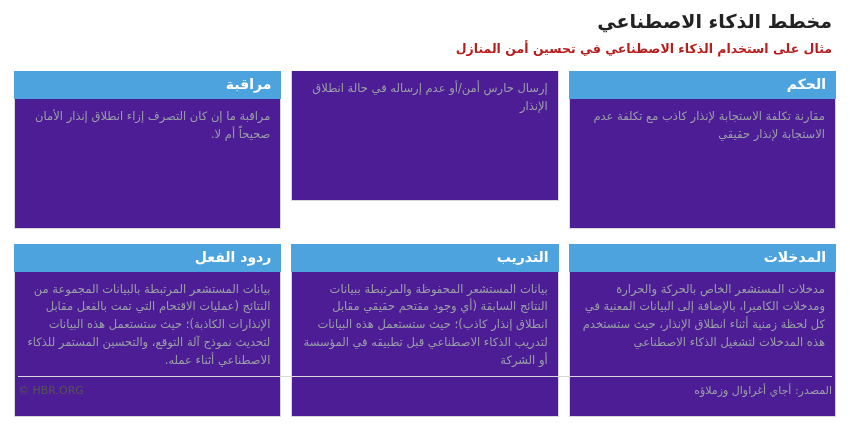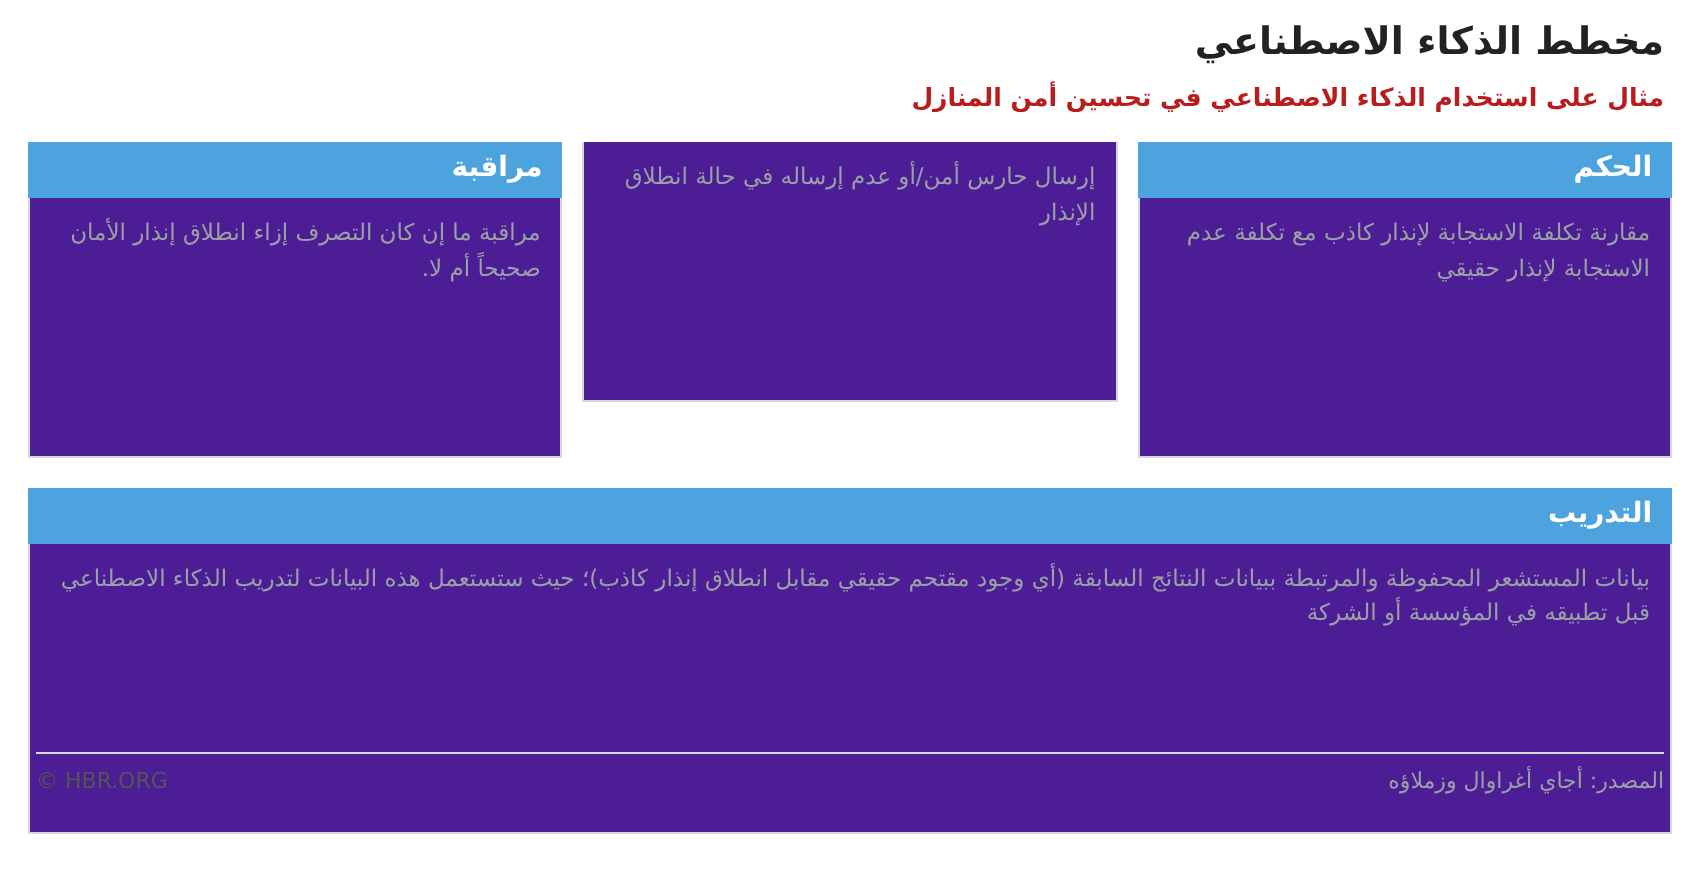--- a/index.html
+++ b/index.html
@@ -127,22 +127,30 @@
       <div class="card-body">إرسال حارس أمن/أو عدم إرساله في حالة انطلاق الإنذار</div>
     </div>
     <div class="card">
       <div class="card-header">مراقبة</div>
       <div class="card-body">مراقبة ما إن كان التصرف إزاء انطلاق إنذار الأمان صحيحاً أم لا.</div>
     </div>
   </div>
 
   <div class="row row-2">
     <div class="card">
+      <div class="card-header">المدخلات</div>
+      <div class="card-body">مدخلات المستشعر الخاص بالحركة والحرارة ومدخلات الكاميرا، بالإضافة إلى البيانات المعنية في كل لحظة زمنية أثناء انطلاق الإنذار، حيث ستستخدم هذه المدخلات لتشغيل الذكاء الاصطناعي</div>
+    </div>
+    <div class="card">
       <div class="card-header">التدريب</div>
       <div class="card-body">بيانات المستشعر المحفوظة والمرتبطة ببيانات النتائج السابقة (أي وجود مقتحم حقيقي مقابل انطلاق إنذار كاذب)؛ حيث ستستعمل هذه البيانات لتدريب الذكاء الاصطناعي قبل تطبيقه في المؤسسة أو الشركة</div>
+    </div>
+    <div class="card">
+      <div class="card-header">ردود الفعل</div>
+      <div class="card-body">بيانات المستشعر المرتبطة بالبيانات المجموعة من النتائج (عمليات الاقتحام التي تمت بالفعل مقابل الإنذارات الكاذبة)؛ حيث ستستعمل هذه البيانات لتحديث نموذج آلة التوقع، والتحسين المستمر للذكاء الاصطناعي أثناء عمله.</div>
     </div>
   </div>
 
   <div class="footer">
     <div class="footer-rule"></div>
     <div class="footer-text">
       <div class="source">المصدر: أجاي أغراوال وزملاؤه</div>
       <div class="credit">© HBR.ORG</div>
     </div>
   </div>

